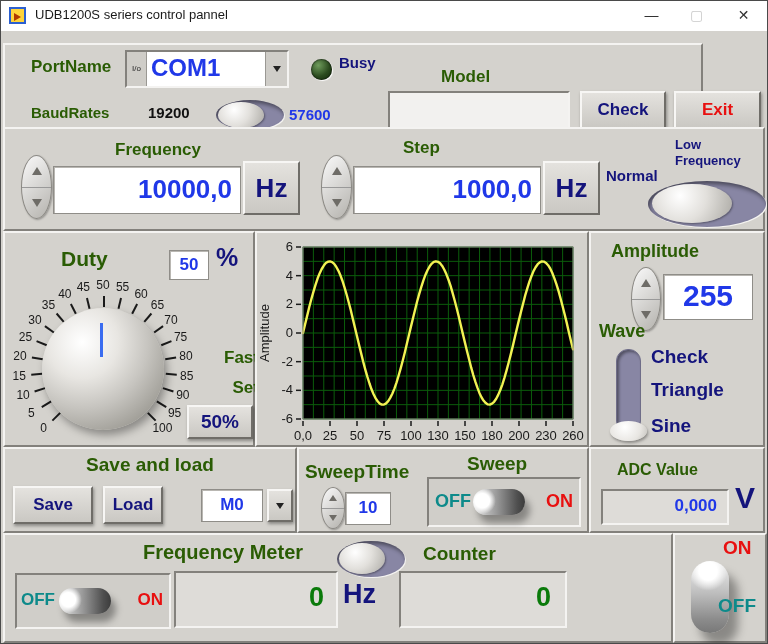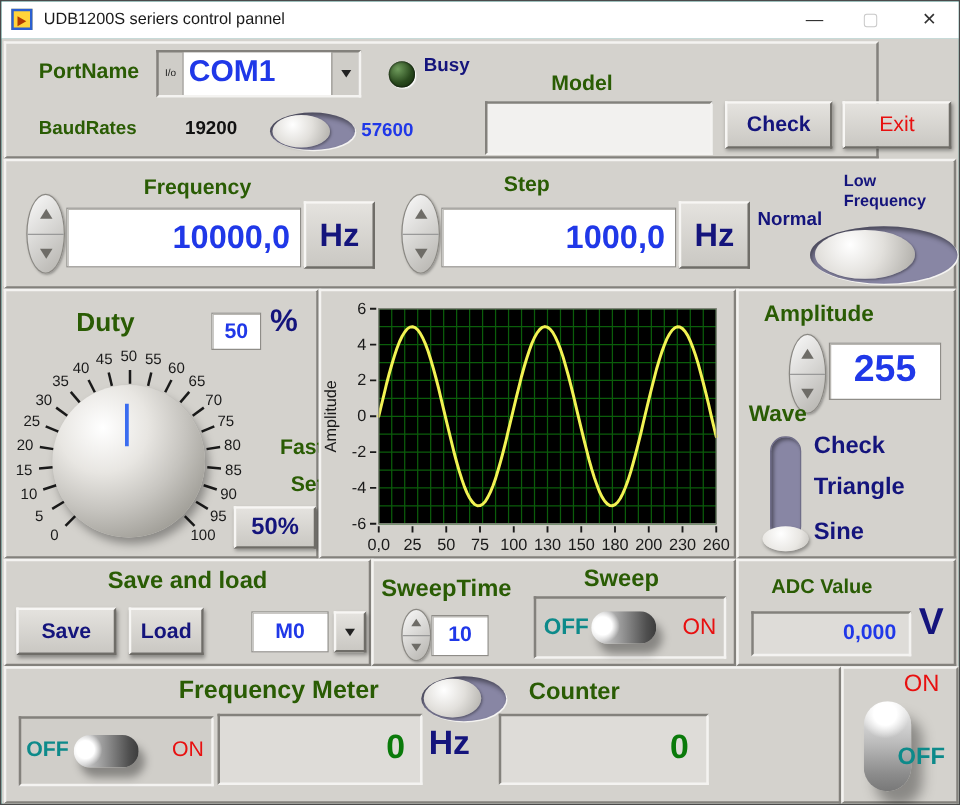--- a/index.html
+++ b/index.html
@@ -13,21 +13,21 @@
   .wbtn.max{color:#c9c9c9;}
   .body{position:absolute;left:0;top:30px;width:768px;height:614px;background:#d4d2cd;}
   .p{position:absolute;background:#d4d2cd;border:2px solid;border-color:#f4f3f1 #83817c #83817c #f4f3f1;}
   .sunken{border:2px solid;border-color:#83817c #f4f3f1 #f4f3f1 #83817c;}
   .whitefield{background:#ffffff;border:1px solid #8f8d88;box-shadow:inset 1px 1px 0 #b9b7b2;}
   .grayfield{background:#dedcd8;border:2px solid;border-color:#83817c #f4f3f1 #f4f3f1 #83817c;}
   .btn{border:2px solid;border-color:#f7f6f4 #6f6d68 #6f6d68 #f7f6f4;background:linear-gradient(180deg,#e4e2de,#cac8c3);box-shadow:1px 2px 3px rgba(0,0,0,.35);display:flex;align-items:center;justify-content:center;cursor:pointer;}
   .g{color:#2a5c04;font-weight:bold;}            
   .navy{color:#14147c;font-weight:bold;}          
   .bluev{color:#2038e8;font-weight:bold;}         
-  .red{color:#e81010;font-weight:normal;}
+  .red{color:#e81010;font-weight:bold;}
   .teal{color:#0d8a8a;font-weight:bold;}
   .dgreen{color:#0a7a0a;font-weight:bold;}        
   .abs{position:absolute;}
   
   .spin{border-radius:50%;background:linear-gradient(135deg,#fafafa,#b4b2ad);border:1px solid #8a8883;display:flex;flex-direction:column;box-shadow:1px 1px 2px rgba(0,0,0,.3);}
   .spin>div{flex:1;display:flex;align-items:center;justify-content:center;}
   .spin>div:first-child{border-bottom:1px solid #999;}
   .tri-up{width:0;height:0;border-left:5px solid transparent;border-right:5px solid transparent;border-bottom:8px solid #6e6c67;}
   .tri-dn{width:0;height:0;border-left:5px solid transparent;border-right:5px solid transparent;border-top:8px solid #6e6c67;}
   .tri-dn.small{border-left-width:4px;border-right-width:4px;border-top-width:6px;border-top-color:#222;}
@@ -54,21 +54,21 @@
   <div class="titlebar">
     <div class="appicon"></div>
     <div class="title">UDB1200S seriers control pannel</div>
     <div class="wbtn" style="left:628px;">—</div>
     <div class="wbtn max" style="left:673px;">▢</div>
     <div class="wbtn" style="left:720px;">✕</div>
   </div>
 
   <div class="body">
 
-    <div class="p" style="left:2px;top:2px;width:700px;height:94px;">
+    <div class="p" style="left:2px;top:12px;width:700px;height:94px;">
       <div class="abs g" style="left:26px;top:12px;font-size:17px;">PortName</div>
       <div class="abs sunken" style="left:120px;top:5px;width:164px;height:38px;display:flex;background:#cfcdc8;">
         <div style="width:20px;display:flex;align-items:center;justify-content:center;border-right:1px solid #9a9893;">
             <span class="iobadge">I/o</span>
           </div>
         <div class="bluev" style="flex:1;background:#fff;font-size:24px;line-height:32px;padding-left:4px;">COM1</div>
         <div style="width:22px;display:flex;align-items:center;justify-content:center;border-left:1px solid #9a9893;">
             <span class="tri-dn small"></span>
           </div>
       </div>

